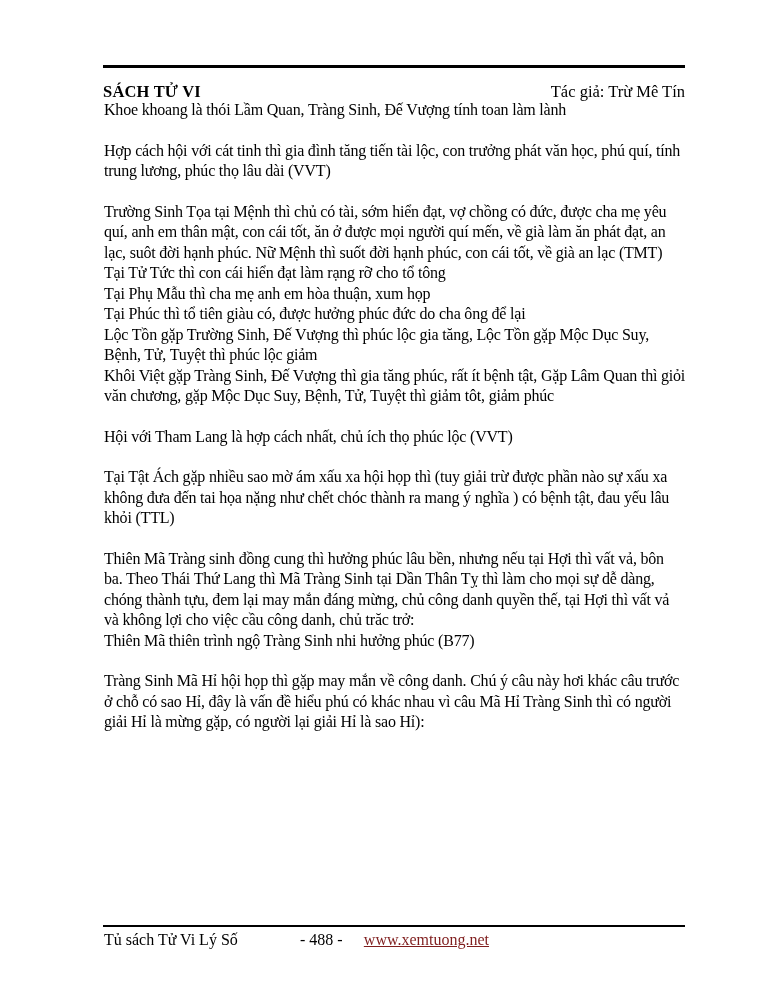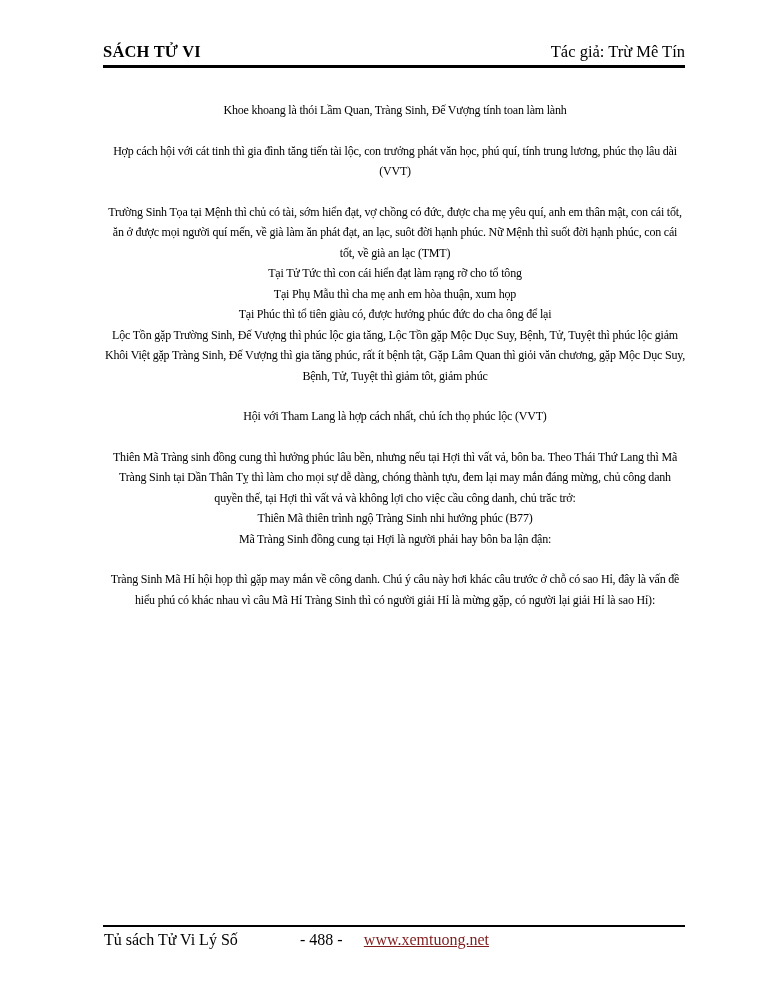--- a/index.html
+++ b/index.html
@@ -14,35 +14,35 @@
   .page { position: absolute; inset: 0; }
 
   
   .header {
     position: absolute;
     left: 103px; top: 42px; width: 582px;
     display: flex; justify-content: space-between; align-items: baseline;
     font-size: 16.5px;
   }
   .header .book-title { font-weight: bold; letter-spacing: 0.2px; }
-  .header .author { font-weight: normal; }
+  .header .author { font-weight: normal; margin-top: 40px; }
   .header-rule {
     position: absolute;
     left: 103px; top: 65px; width: 582px; height: 3px;
     background: #000000;
   }
 
   
   .content {
     position: absolute;
     left: 104px; top: 100px; width: 582px;
-    font-size: 12px;
+    font-size: 16px;
     line-height: 20.5px;
     letter-spacing: -0.2px;
-    text-align: center;
+    text-align: left;
   }
   .content p { margin: 0; }
   .group { margin: 0 0 20px 0; }
   .group:last-child { margin-bottom: 0; }
 
   
   .footer-rule {
     position: absolute;
     left: 103px; top: 925px; width: 582px; height: 2px;
     background: #000000;
@@ -86,25 +86,27 @@
       <p>Tại Phụ Mẫu thì cha mẹ anh em hòa thuận, xum họp</p>
       <p>Tại Phúc thì tổ tiên giàu có, được hưởng phúc đức do cha ông để lại</p>
       <p>Lộc Tồn gặp Trường Sinh, Đế Vượng thì phúc lộc gia tăng, Lộc Tồn gặp Mộc Dục Suy, Bệnh, Tử, Tuyệt thì phúc lộc giảm</p>
       <p>Khôi Việt gặp Tràng Sinh, Đế Vượng thì gia tăng phúc, rất ít bệnh tật, Gặp Lâm Quan thì giỏi văn chương, gặp Mộc Dục Suy, Bệnh, Tử, Tuyệt thì giảm tôt, giảm phúc</p>
     </div>
 
     <div class="group">
       <p>Hội với Tham Lang là hợp cách nhất, chủ ích thọ phúc lộc (VVT)</p>
     </div>
 
+    <div class="group">
+      <p>Tại Tật Ách gặp nhiều sao mờ ám xấu xa hội họp thì (tuy giải trừ được phần nào sự xấu xa không đưa đến tai họa nặng như chết chóc thành ra mang ý nghĩa ) có bệnh tật, đau yếu lâu khỏi (TTL)</p>
+    </div>
 
     <div class="group">
       <p>Thiên Mã Tràng sinh đồng cung thì hưởng phúc lâu bền, nhưng nếu tại Hợi thì vất vả, bôn ba. Theo Thái Thứ Lang thì Mã Tràng Sinh tại Dần Thân Tỵ thì làm cho mọi sự dễ dàng, chóng thành tựu, đem lại may mắn đáng mừng, chủ công danh quyền thế, tại Hợi thì vất vả và không lợi cho việc cầu công danh, chủ trăc trở:</p>
       <p>Thiên Mã thiên trình ngộ Tràng Sinh nhi hưởng phúc (B77)</p>
-      <p>Mã Tràng Sinh đồng cung tại Hợi là người phải hay bôn ba lận đận:</p>
     </div>
 
     <div class="group">
       <p>Tràng Sinh Mã Hỉ hội họp thì gặp may mắn về công danh. Chú ý câu này hơi khác câu trước ở chỗ có sao Hỉ, đây là vấn đề hiểu phú có khác nhau vì câu Mã Hỉ Tràng Sinh thì có người giải Hỉ là mừng gặp, có người lại giải Hỉ là sao Hỉ):</p>
     </div>
 
   </div>
 
   <div class="footer-rule"></div>
   <div class="footer">

